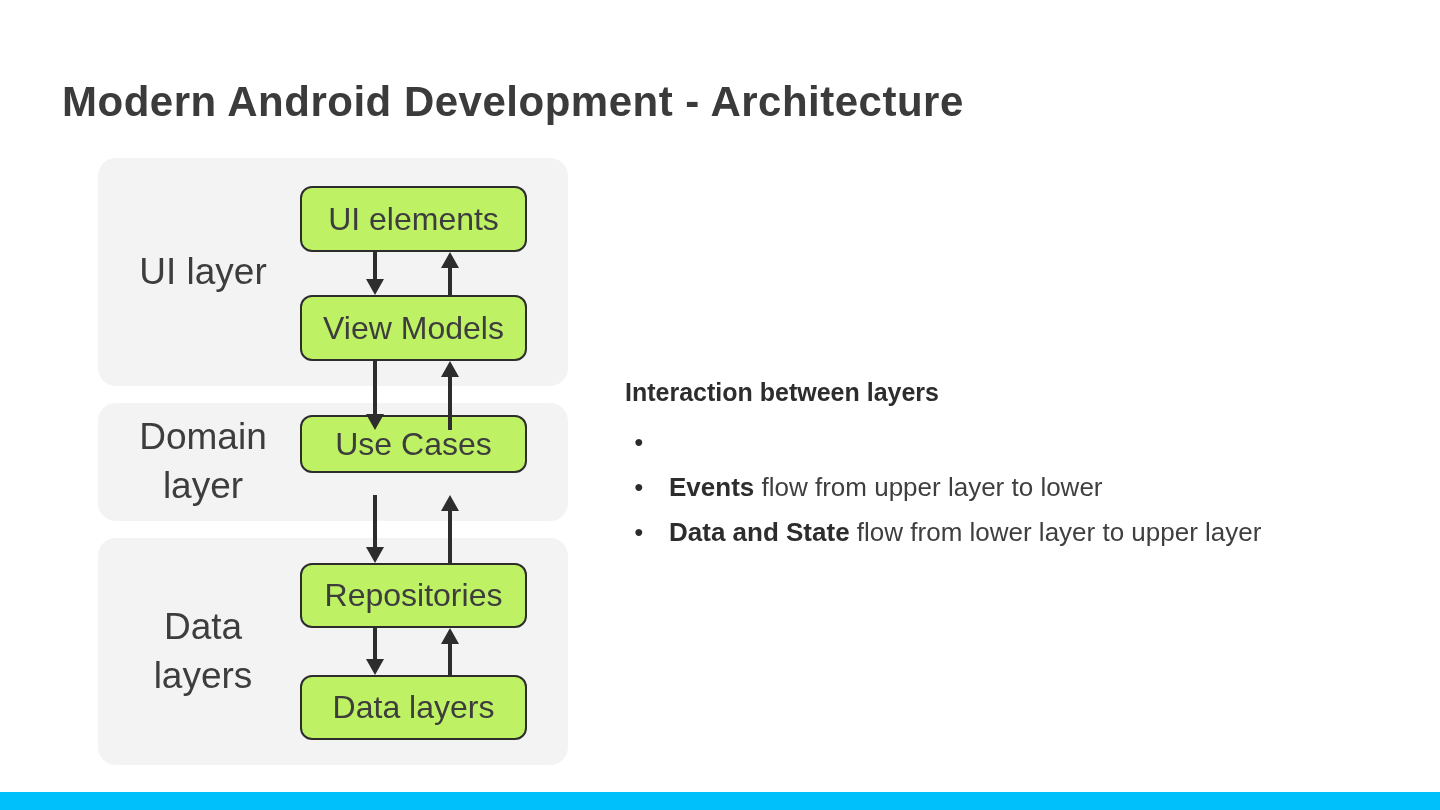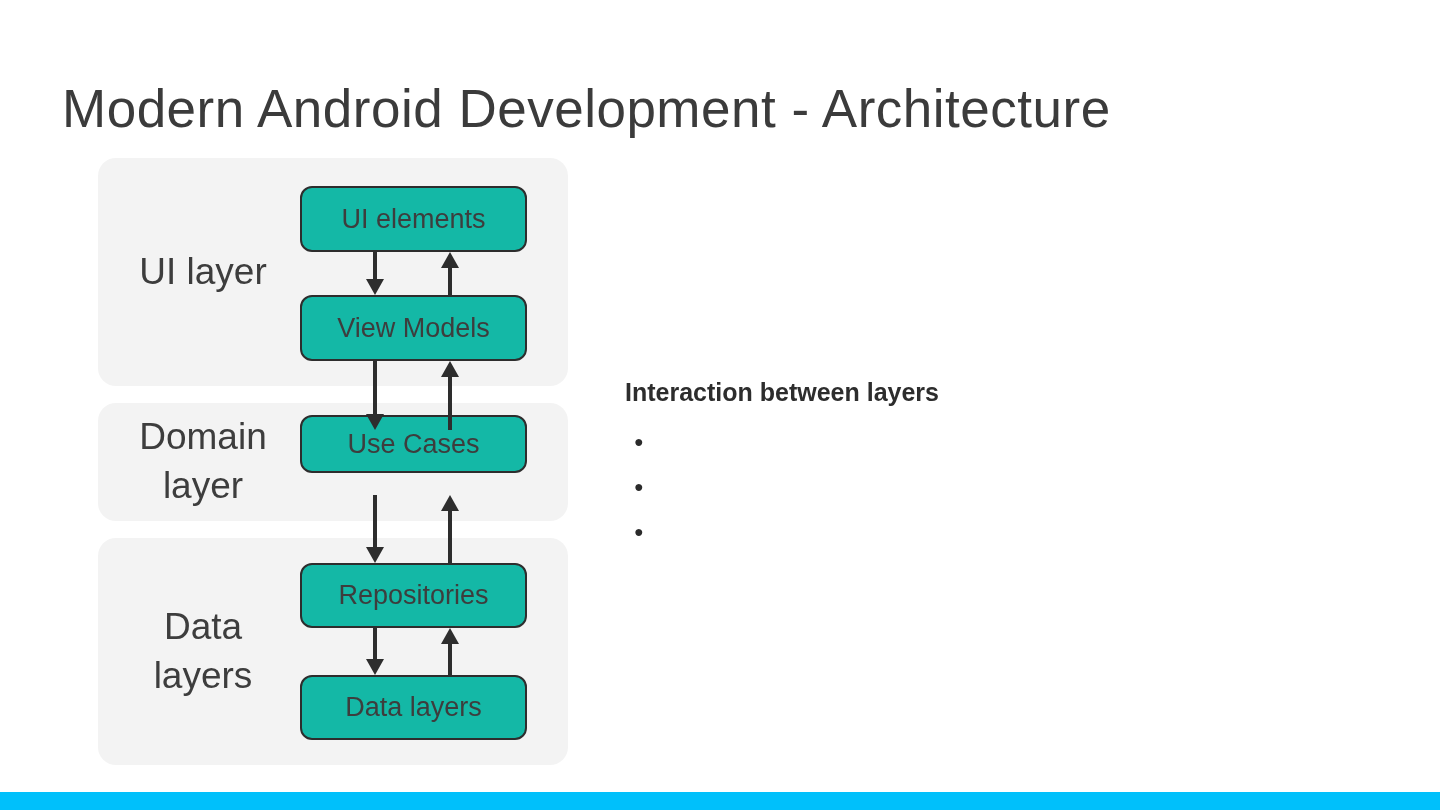--- a/index.html
+++ b/index.html
@@ -11,22 +11,22 @@
     overflow: hidden;
     font-family: "Liberation Sans", sans-serif;
     color: #3c3c3c;
   }
 
   
   .title {
     position: absolute;
     left: 62px;
     top: 78px;
-    font-size: 53px;
-    font-weight: 400;
+    font-size: 42px;
+    font-weight: 700;
     letter-spacing: 0.5px;
     color: #3b3b3b;
     white-space: nowrap;
   }
 
   
   .layer-group {
     position: absolute;
     left: 98px;
     width: 470px;
@@ -47,27 +47,27 @@
     color: #3d3d3d;
   }
 
   
   .node {
     position: absolute;
     left: 300px;
     width: 227px;
     height: 66px;
     box-sizing: border-box;
-    background: #14b8a6;
+    background: #bef264;
     border: 2.5px solid var(--stroke, #2d2d2d);
     border-radius: 12px;
     display: flex;
     align-items: center;
     justify-content: center;
-    font-size: 27px;
+    font-size: 32px;
     color: #3d3d3d;
     white-space: nowrap;
   }
   #box-ui-elements  { top: 186px; }
   #box-view-models  { top: 295px; text-align: center; }
   #box-use-cases    { top: 415px; height: 58px; }
   #box-repositories { top: 563px; height: 65px; text-align: center; }
   #box-data-sources { top: 675px; height: 65px; }
 
   
@@ -200,22 +200,24 @@
   </div>
 
   <div class="notes">
     <p class="notes-heading">Interaction between layers</p>
     <ul class="bullet-list">
       <li class="bullet-item">
         <span class="bullet-dot">●</span>
       </li>
       <li class="bullet-item">
         <span class="bullet-dot">●</span>
+        <span class="bullet-text"><span class="bullet-bold">Events</span><span> flow from upper layer to lower</span></span>
       </li>
       <li class="bullet-item">
         <span class="bullet-dot">●</span>
+        <span class="bullet-text"><span class="bullet-bold">Data and State</span><span> flow from lower layer to upper layer</span></span>
       </li>
     </ul>
   </div>
 
   <div class="bottom-bar"></div>
 
 </div>
 
 </body></html>

